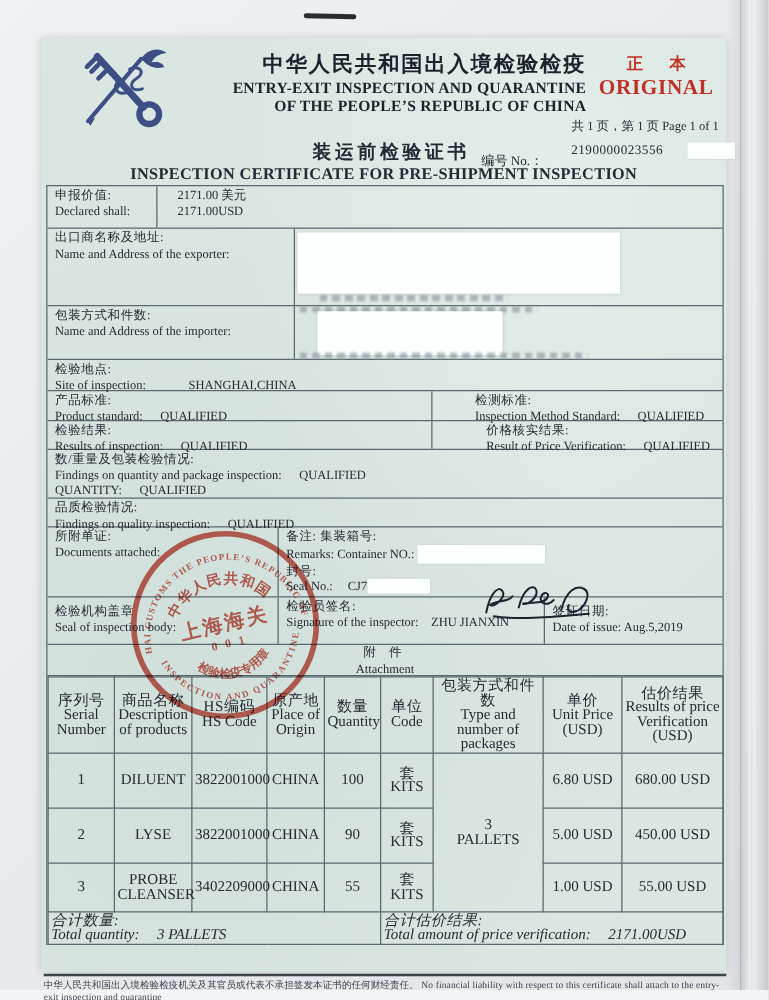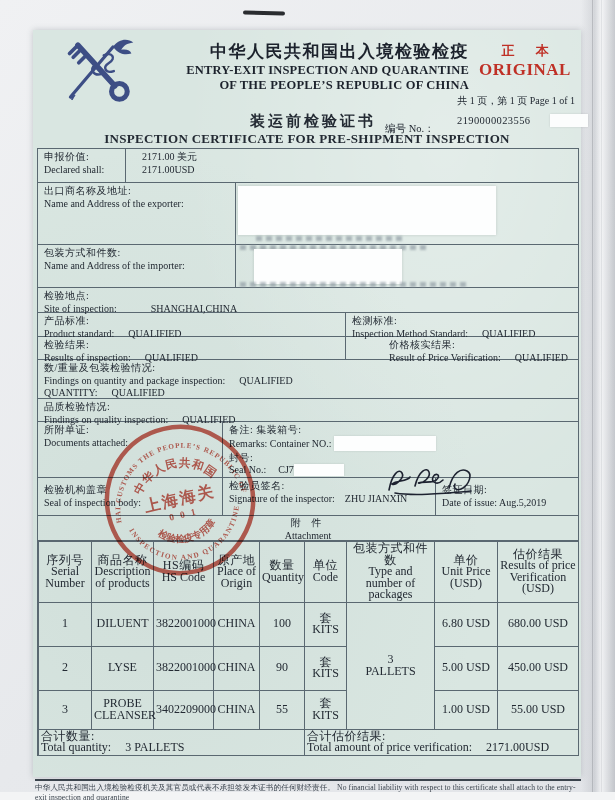--- a/index.html
+++ b/index.html
@@ -46,41 +46,41 @@
   .maintable{position:absolute;left:4px;top:118px;width:540px;border:1px solid #5a6871;border-bottom:none;font-size:10px;line-height:12.5px;}
   .mrow{display:flex;border-bottom:1px solid #5a6871;box-sizing:border-box;}
   .cell{box-sizing:border-box;padding:2px 6px;position:relative;}
   .cb{border-right:1px solid #5a6871;}
   .lab-cn{letter-spacing:.5px;}
   .val{margin-left:14px;}
   .r-declared{height:34px;}
   .r-exporter{height:62px;}
   .r-importer{height:43px;}
   .r-site{height:25px;}
-  .r-std{height:24px;}
+  .r-std{height:24px;gap:28px;}
   .r-res{height:23px;gap:37px;}
   .r-qty{height:39px;}
   .r-qual{height:23px;}
   .r-docs{height:56px;}
   .r-seal{height:38px;}
   .r-attach{height:25px;display:block;text-align:center;padding-top:1px;box-sizing:border-box;border-bottom:1px solid #5a6871;}
 
   .redact{position:absolute;background:#fdfefe;box-shadow:0 0 3px rgba(0,0,0,.14);}
   .smudge{position:absolute;height:5px;background:repeating-linear-gradient(90deg,#8d99a1 0 6px,rgba(0,0,0,0) 6px 10px);filter:blur(.8px);opacity:.65;}
   .inline-redact{display:inline-block;vertical-align:middle;background:#fdfefe;box-shadow:0 0 2px rgba(0,0,0,.12);position:relative;top:-1px;}
 
   
   table.attach{border-collapse:collapse;width:540px;table-layout:fixed;font-size:12px;line-height:11.5px;text-align:center;}
   table.attach td,table.attach th{border:1px solid #5a6871;padding:1px 2px;font-weight:normal;vertical-align:middle;box-sizing:border-box;}
   table.attach th .cn{letter-spacing:.5px;}
   tr.hrow{height:37px;}
   tr.drow1{height:44px;}
   tr.drow2{height:44px;}
   tr.drow3{height:39px;}
-  tr.trow{height:24px;}
+  tr.trow{height:24px;font-style:italic;}
   td.tot{text-align:left;padding:1px 7px;}
 
   
   .stamp{position:absolute;left:65px;top:388px;width:164px;height:164px;transform:rotate(-13deg);opacity:.85;mix-blend-mode:multiply;z-index:6;pointer-events:none;}
   .stamp text{fill:#c8483c;}
   
   .signature{position:absolute;left:350px;top:430px;width:100px;height:42px;z-index:5;}
 
   
   .footrule{position:absolute;left:35px;top:779px;width:546px;height:2px;background:#3a434c;}

